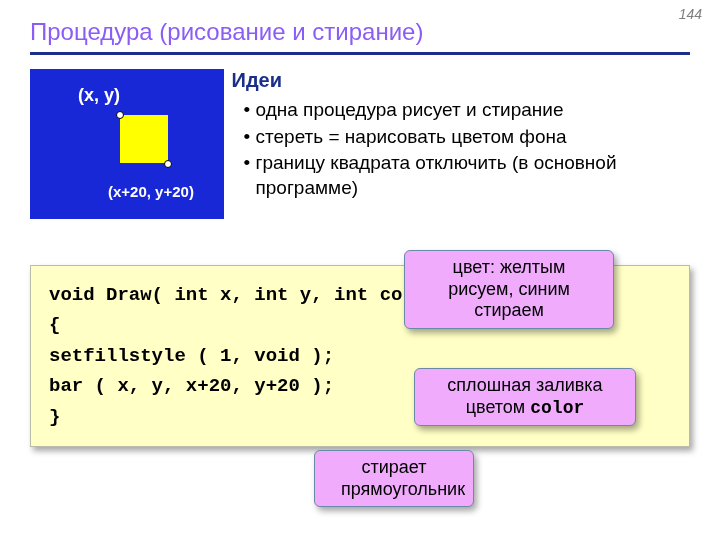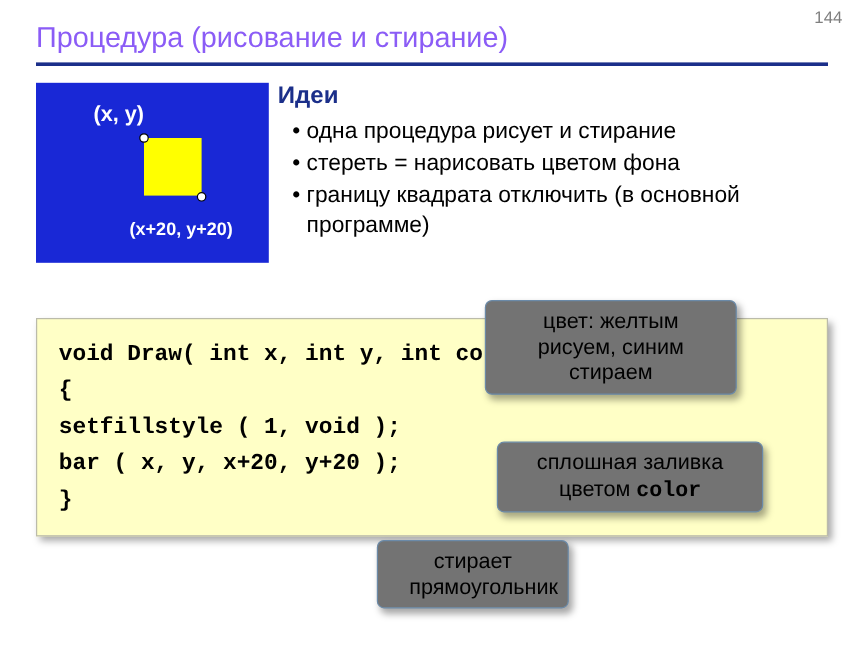--- a/index.html
+++ b/index.html
@@ -13,20 +13,21 @@
   .slide {
     position: relative;
     width: 720px; height: 540px;
     padding: 18px 30px 20px 30px;
   }
   .pagenum {
     position: absolute;
     top: 6px; right: 18px;
     font-size: 14px;
     color: #7f7f7f;
+    font-style: italic;
   }
   .title {
     font-size: 24px;
     font-weight: normal;
     color: #8b5cf6;
     margin: 0 0 6px 0;
   }
   .hr {
     height: 3px;
     background: #1b2f8a;
@@ -102,21 +103,21 @@
     box-shadow: 3px 4px 6px rgba(0,0,0,0.35);
     padding: 14px 18px 14px 18px;
     font-family: "Courier New", monospace;
     font-size: 19px;
     font-weight: bold;
     line-height: 1.6;
     white-space: pre;
   }
   .callout {
     position: absolute;
-    background: #737373;
+    background: #f0abfc;
     border: 1px solid #6b8aa8;
     border-radius: 6px;
     box-shadow: 3px 4px 6px rgba(0,0,0,0.35);
     padding: 6px 26px;
     font-family: Arial, sans-serif;
     font-size: 18px;
     font-weight: normal;
     text-align: center;
     line-height: 1.2;
   }

